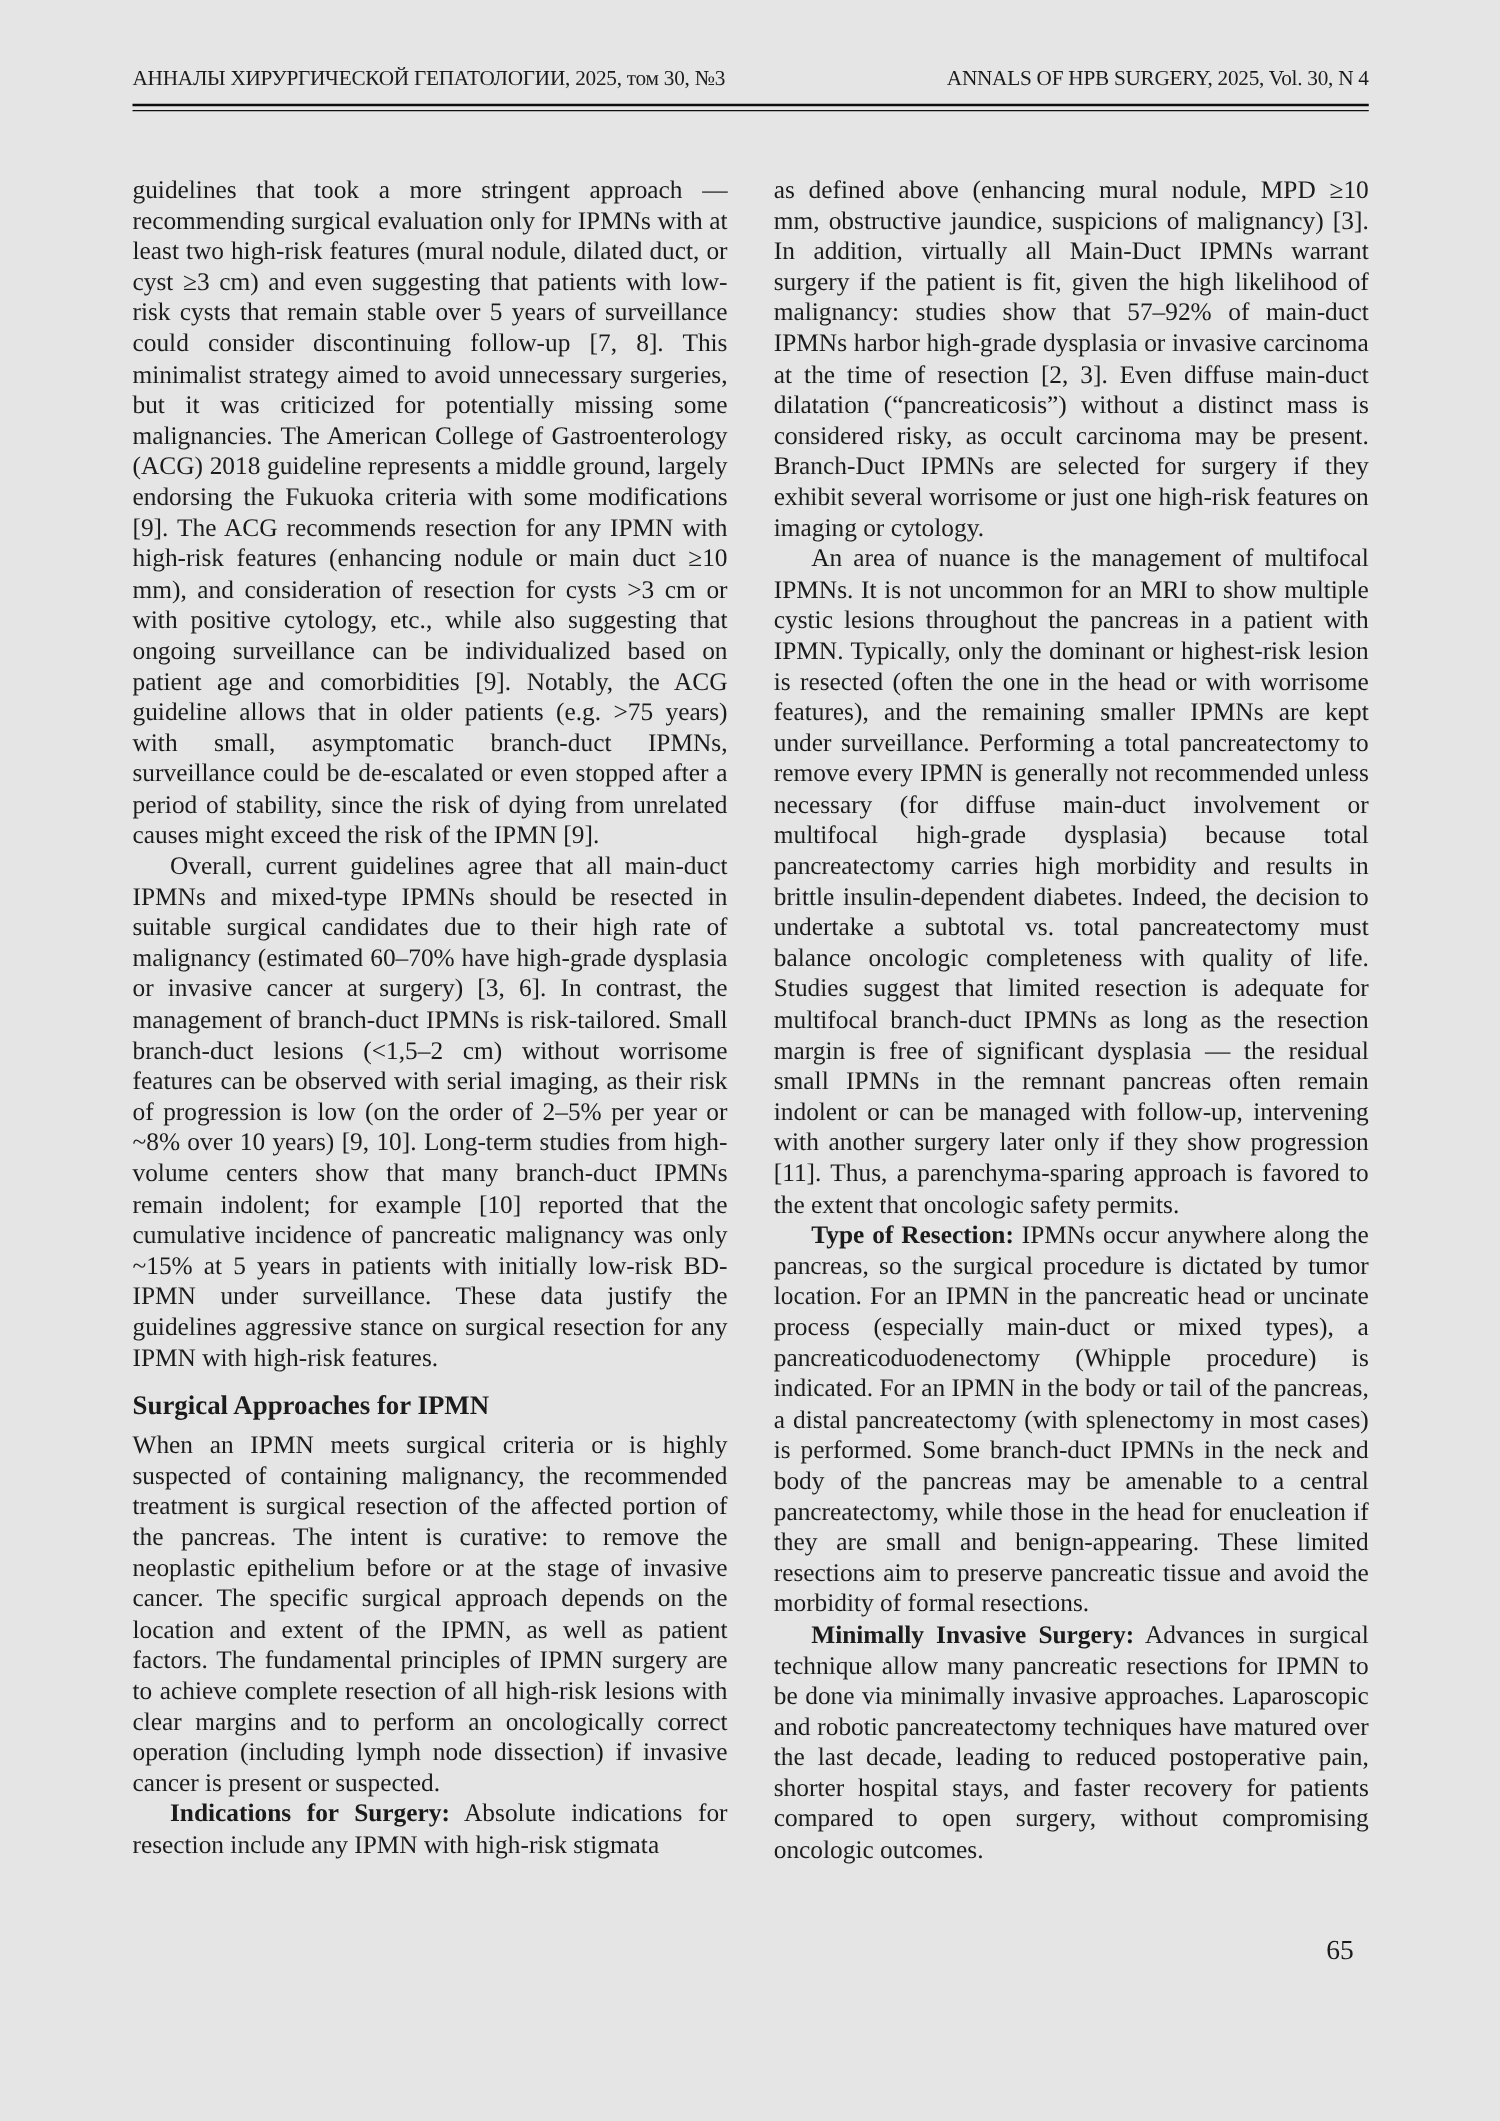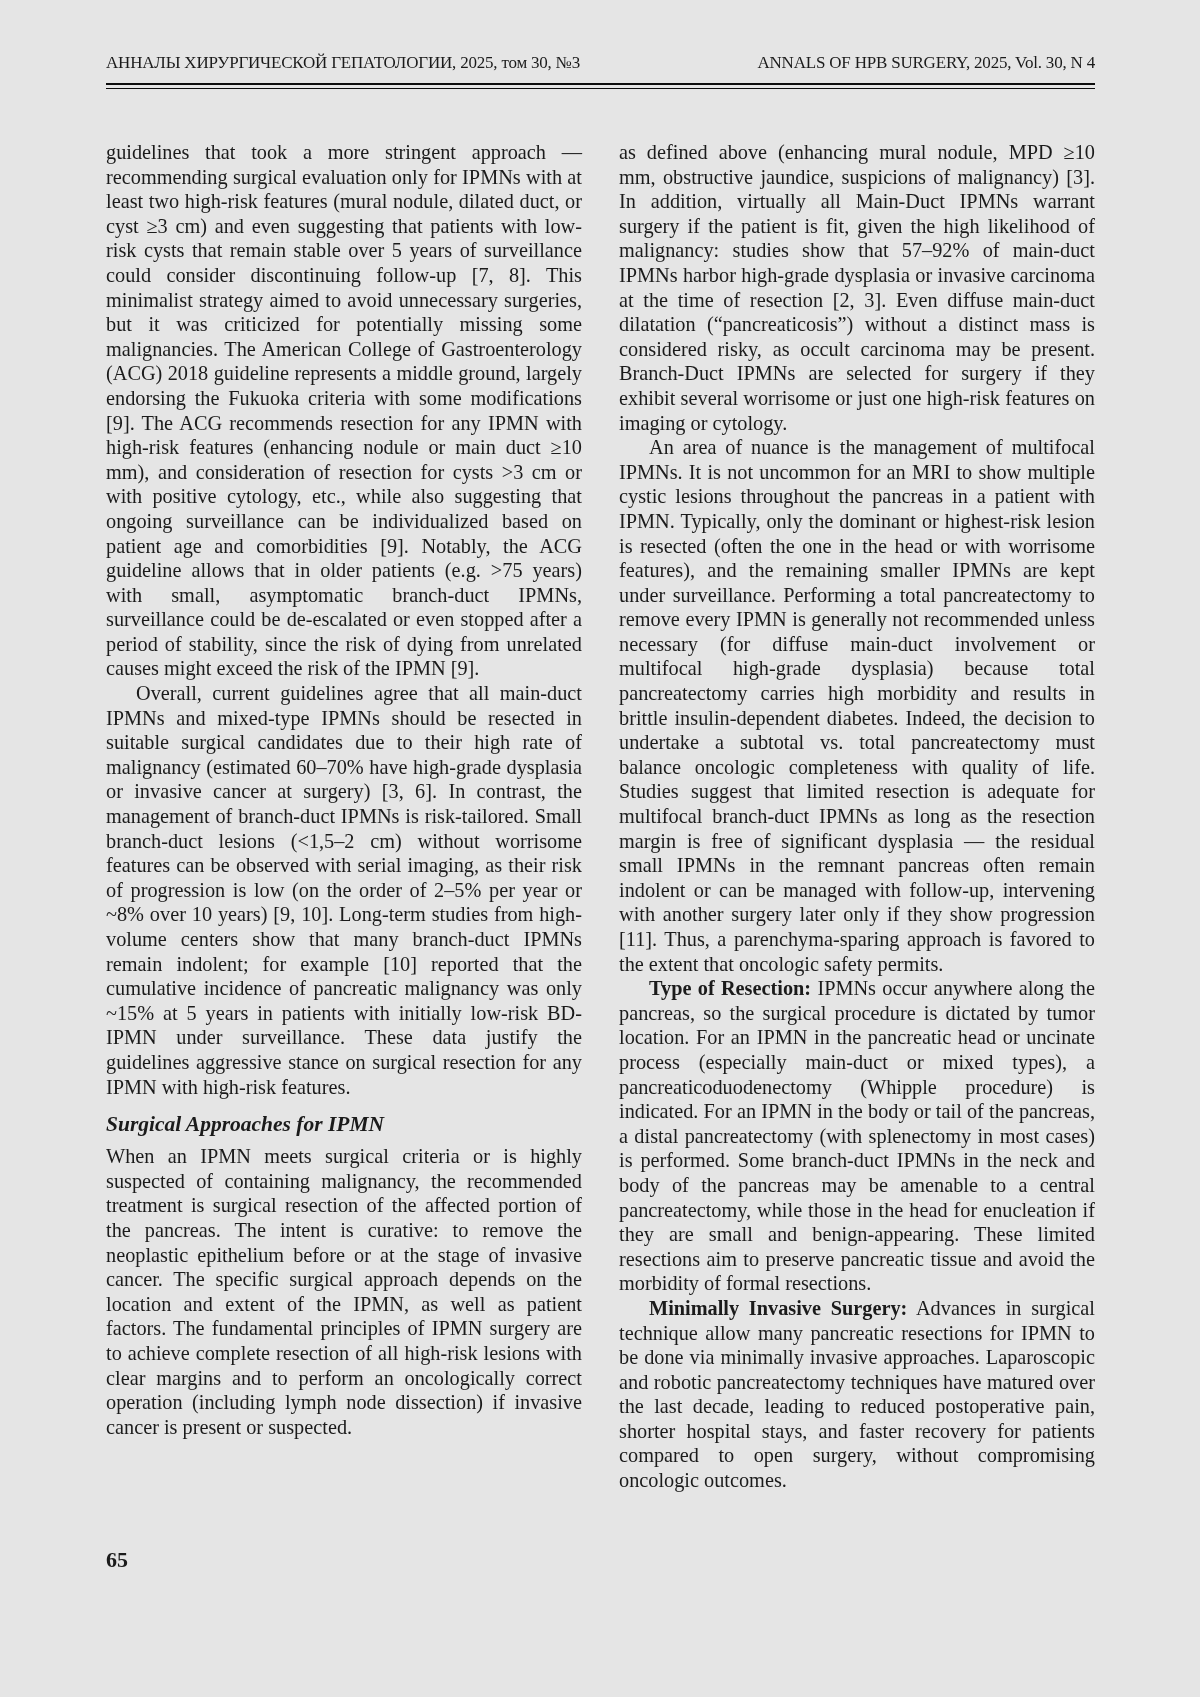--- a/index.html
+++ b/index.html
@@ -42,28 +42,27 @@
   }
   .col p{margin:0;padding:0;}
   .indent{text-indent:30px;}
   .lead{font-weight:bold;}
   h2.section{
     font-size:21.5px;
     font-weight:bold;
     margin:13px 0 7px 0;
     text-align:left;
     line-height:25px;
-    font-style:italic;
   }
   .page-footer{
     position:absolute;
     left:106px; top:1547px; width:989px;
-    text-align:left;
+    text-align:right;
     font-size:22px;
-    font-weight:bold;
+    font-weight:normal;
     padding-right:12px;
     box-sizing:border-box;
   }
 </style>
 </head>
 <body>
 
 <div class="page">
 
   <div class="running-head">
@@ -73,20 +72,21 @@
 
   <div class="head-rule"></div>
 
   <div class="columns">
 
     <div class="col">
       <p>guidelines that took a more stringent approach — recommending surgical evaluation only for IPMNs with at least two high-risk features (mural nodule, dilated duct, or cyst ≥3 cm) and even suggesting that patients with low-risk cysts that remain stable over 5 years of surveillance could consider discontinuing follow-up [7, 8]. This minimalist strategy aimed to avoid unnecessary surgeries, but it was criticized for potentially missing some malignancies. The American College of Gastroenterology (ACG) 2018 guideline represents a middle ground, largely endorsing the Fukuoka criteria with some modifications [9]. The ACG recommends resection for any IPMN with high-risk features (enhancing nodule or main duct ≥10 mm), and consideration of resection for cysts &gt;3 cm or with positive cytology, etc., while also suggesting that ongoing surveillance can be individualized based on patient age and comorbidities [9]. Notably, the ACG guideline allows that in older patients (e.g. &gt;75 years) with small, asymptomatic branch-duct IPMNs, surveillance could be de-escalated or even stopped after a period of stability, since the risk of dying from unrelated causes might exceed the risk of the IPMN [9].</p>
       <p class="indent">Overall, current guidelines agree that all main-duct IPMNs and mixed-type IPMNs should be resected in suitable surgical candidates due to their high rate of malignancy (estimated 60–70% have high-grade dysplasia or invasive cancer at surgery) [3, 6]. In contrast, the management of branch-duct IPMNs is risk-tailored. Small branch-duct lesions (&lt;1,5–2 cm) without worrisome features can be observed with serial imaging, as their risk of progression is low (on the order of 2–5% per year or ~8% over 10 years) [9, 10]. Long-term studies from high-volume centers show that many branch-duct IPMNs remain indolent; for example [10] reported that the cumulative incidence of pancreatic malignancy was only ~15% at 5 years in patients with initially low-risk BD-IPMN under surveillance. These data justify the guidelines aggressive stance on surgical resection for any IPMN with high-risk features.</p>
       <h2 class="section">Surgical Approaches for IPMN</h2>
       <p>When an IPMN meets surgical criteria or is highly suspected of containing malignancy, the recommended treatment is surgical resection of the affected portion of the pancreas. The intent is curative: to remove the neoplastic epithelium before or at the stage of invasive cancer. The specific surgical approach depends on the location and extent of the IPMN, as well as patient factors. The fundamental principles of IPMN surgery are to achieve complete resection of all high-risk lesions with clear margins and to perform an oncologically correct operation (including lymph node dissection) if invasive cancer is present or suspected.</p>
+      <p class="indent"><span class="lead">Indications for Surgery:</span><span> Absolute indications for resection include any IPMN with high-risk stigmata</span></p>
     </div>
 
     <div class="col">
       <p>as defined above (enhancing mural nodule, MPD ≥10 mm, obstructive jaundice, suspicions of malignancy) [3]. In addition, virtually all Main-Duct IPMNs warrant surgery if the patient is fit, given the high likelihood of malignancy: studies show that 57–92% of main-duct IPMNs harbor high-grade dysplasia or invasive carcinoma at the time of resection [2, 3]. Even diffuse main-duct dilatation (“pancreaticosis”) without a distinct mass is considered risky, as occult carcinoma may be present. Branch-Duct IPMNs are selected for surgery if they exhibit several worrisome or just one high-risk features on imaging or cytology.</p>
       <p class="indent">An area of nuance is the management of multifocal IPMNs. It is not uncommon for an MRI to show multiple cystic lesions throughout the pancreas in a patient with IPMN. Typically, only the dominant or highest-risk lesion is resected (often the one in the head or with worrisome features), and the remaining smaller IPMNs are kept under surveillance. Performing a total pancreatectomy to remove every IPMN is generally not recommended unless necessary (for diffuse main-duct involvement or multifocal high-grade dysplasia) because total pancreatectomy carries high morbidity and results in brittle insulin-dependent diabetes. Indeed, the decision to undertake a subtotal vs. total pancreatectomy must balance oncologic completeness with quality of life. Studies suggest that limited resection is adequate for multifocal branch-duct IPMNs as long as the resection margin is free of significant dysplasia — the residual small IPMNs in the remnant pancreas often remain indolent or can be managed with follow-up, intervening with another surgery later only if they show progression [11]. Thus, a parenchyma-sparing approach is favored to the extent that oncologic safety permits.</p>
       <p class="indent"><span class="lead">Type of Resection:</span><span> IPMNs occur anywhere along the pancreas, so the surgical procedure is dictated by tumor location. For an IPMN in the pancreatic head or uncinate process (especially main-duct or mixed types), a pancreaticoduodenectomy (Whipple procedure) is indicated. For an IPMN in the body or tail of the pancreas, a distal pancreatectomy (with splenectomy in most cases) is performed. Some branch-duct IPMNs in the neck and body of the pancreas may be amenable to a central pancreatectomy, while those in the head for enucleation if they are small and benign-appearing. These limited resections aim to preserve pancreatic tissue and avoid the morbidity of formal resections.</span></p>
       <p class="indent"><span class="lead">Minimally Invasive Surgery:</span><span> Advances in surgical technique allow many pancreatic resections for IPMN to be done via minimally invasive approaches. Laparoscopic and robotic pancreatectomy techniques have matured over the last decade, leading to reduced postoperative pain, shorter hospital stays, and faster recovery for patients compared to open surgery, without compromising oncologic outcomes.</span></p>
     </div>
 
   </div>

